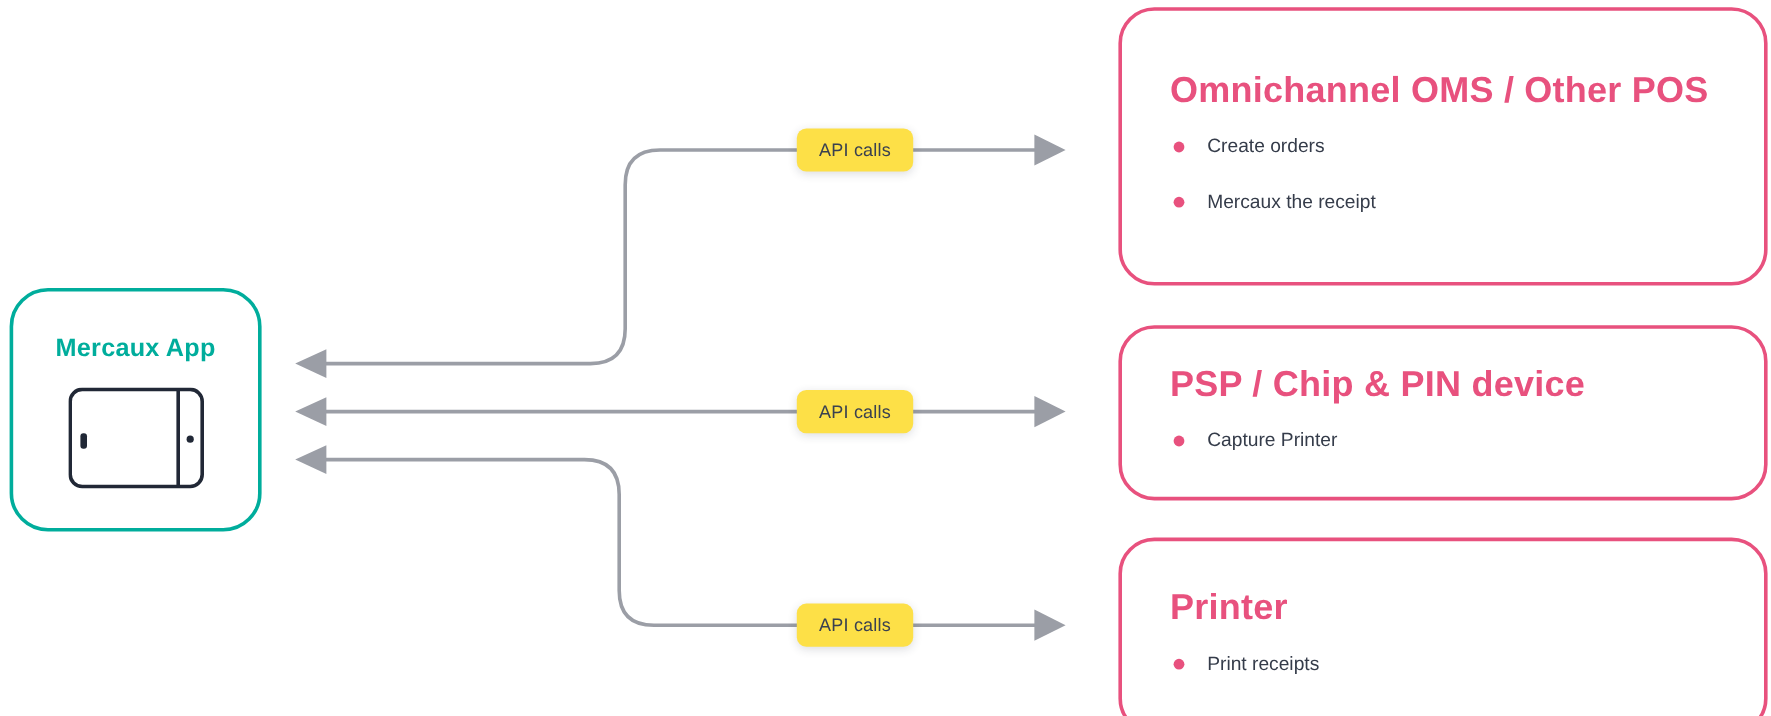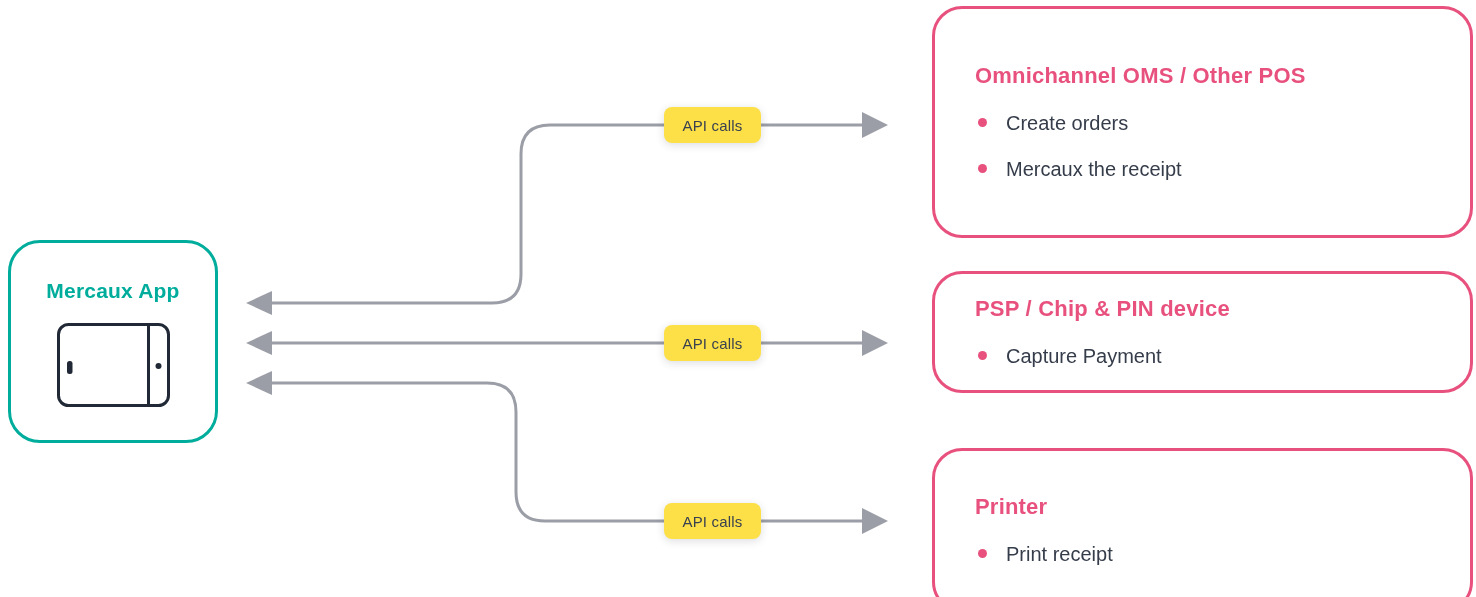--- a/index.html
+++ b/index.html
@@ -42,40 +42,40 @@
     box-sizing: border-box;
     border: 3px solid #e8517e;
     border-radius: 30px;
     background: #ffffff;
     display: flex;
     flex-direction: column;
     justify-content: center;
     padding: 0 40px;
   }
   .sys-box-1 { top: 6px;   height: 232px; }
-  .sys-box-2 { top: 271px; height: 122px; }
+  .sys-box-2 { top: 271px; height: 146px; }
   .sys-box-3 { top: 448px; height: 164px; }
   .sys-title {
     margin: 0;
     color: #e8517e;
-    font-size: 22px;
+    font-size: 30px;
     font-weight: bold;
     letter-spacing: 0.2px;
     line-height: 32px;
   }
   .sys-bullets {
     list-style: none;
     margin: 0;
     padding: 0;
   }
   .sys-bullets li {
     position: relative;
     margin-top: 16px;
     padding-left: 31px;
-    font-size: 20px;
+    font-size: 16px;
     line-height: 30px;
     color: #353c4a;
   }
   .sys-bullets li::before {
     content: "";
     position: absolute;
     left: 3px; top: 10px;
     width: 9px; height: 9px;
     border-radius: 50%;
     background: #e8517e;
@@ -147,24 +147,24 @@
     <h2 class="sys-title">Omnichannel OMS / Other POS</h2>
     <ul class="sys-bullets">
       <li>Create orders</li>
       <li>Mercaux the receipt</li>
     </ul>
   </div>
 
   <div class="sys-box sys-box-2">
     <h2 class="sys-title">PSP / Chip &amp; PIN device</h2>
     <ul class="sys-bullets">
-      <li>Capture Payment</li>
+      <li>Capture Printer</li>
     </ul>
   </div>
 
   <div class="sys-box sys-box-3">
     <h2 class="sys-title">Printer</h2>
     <ul class="sys-bullets">
-      <li>Print receipt</li>
+      <li>Print receipts</li>
     </ul>
   </div>
 
 </div>
 
 </body></html>

